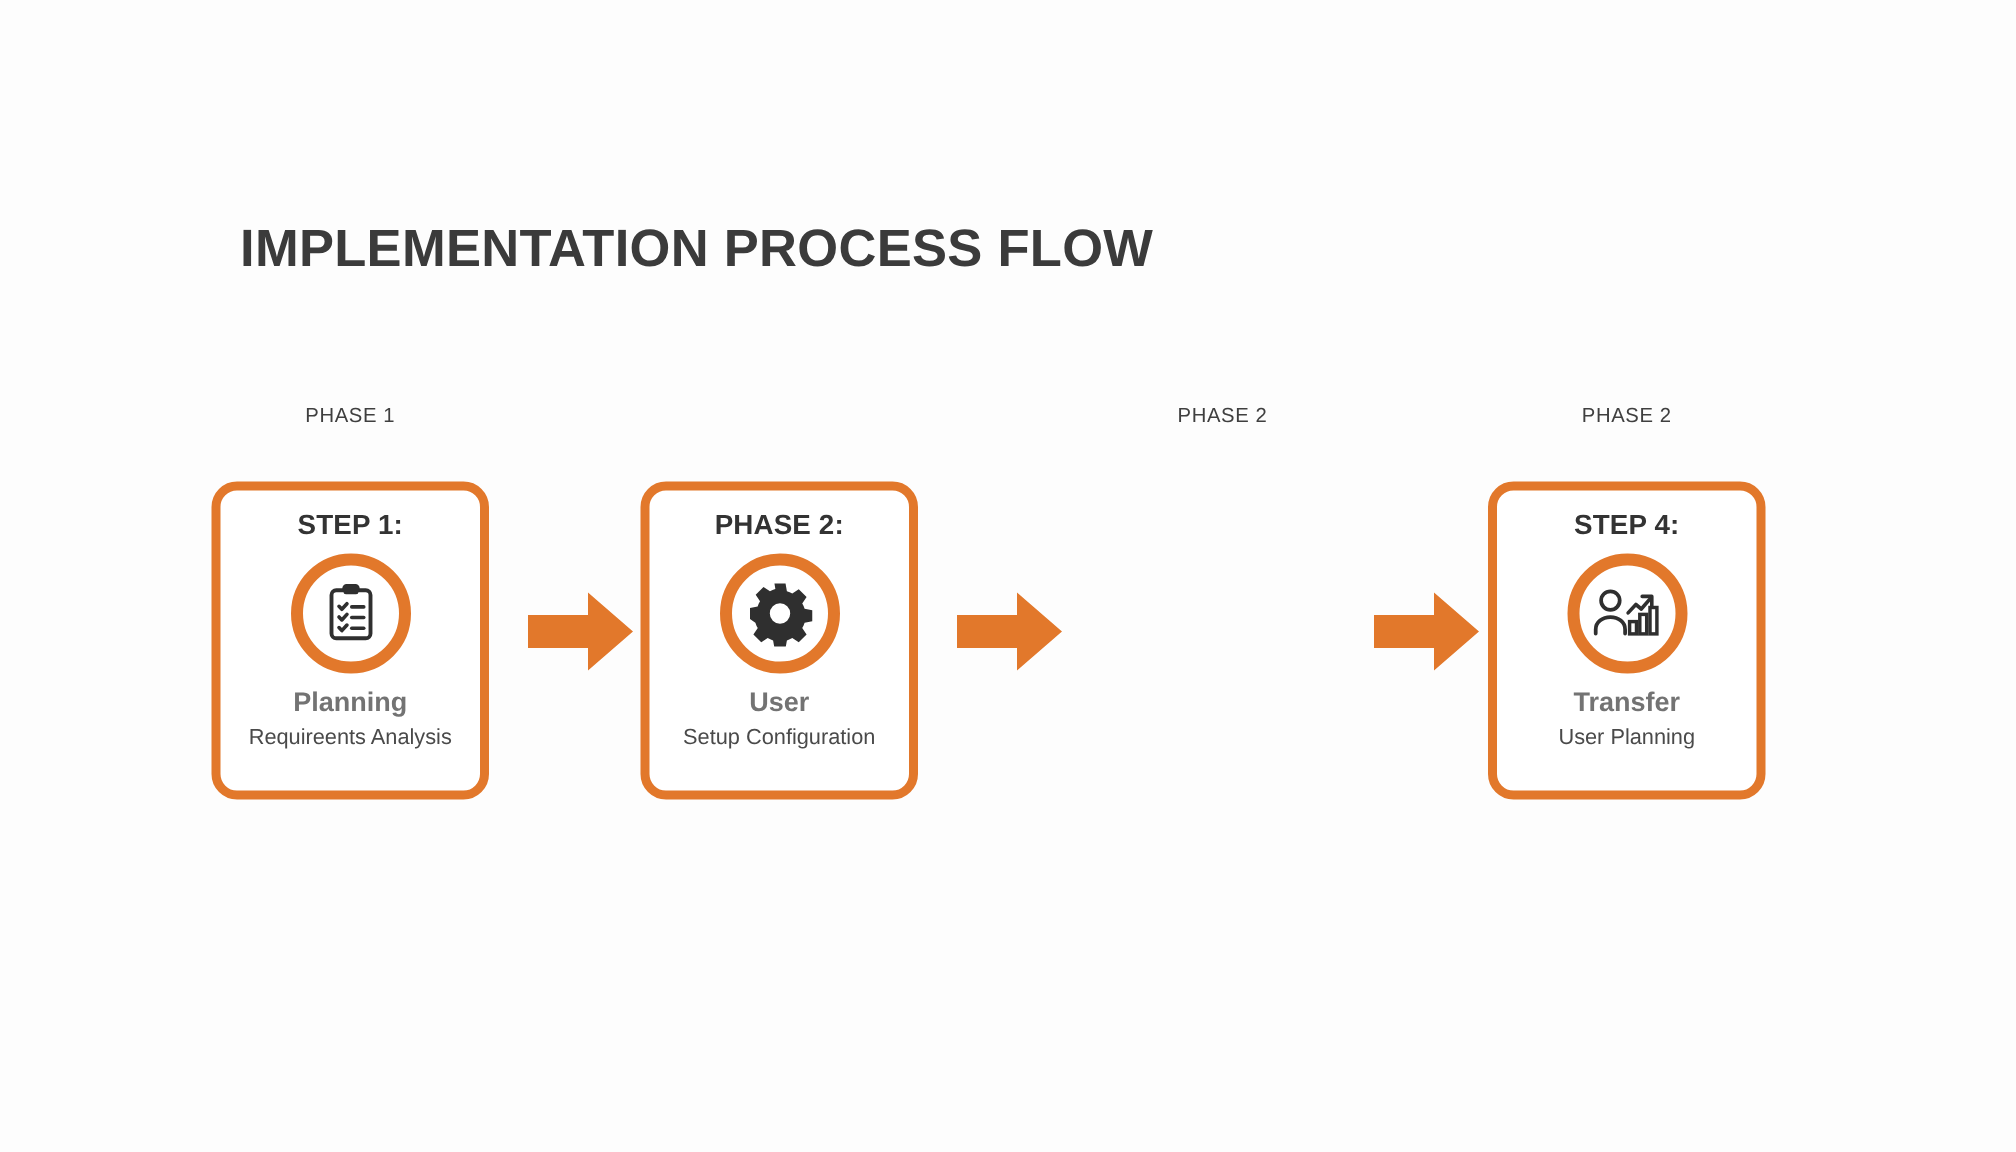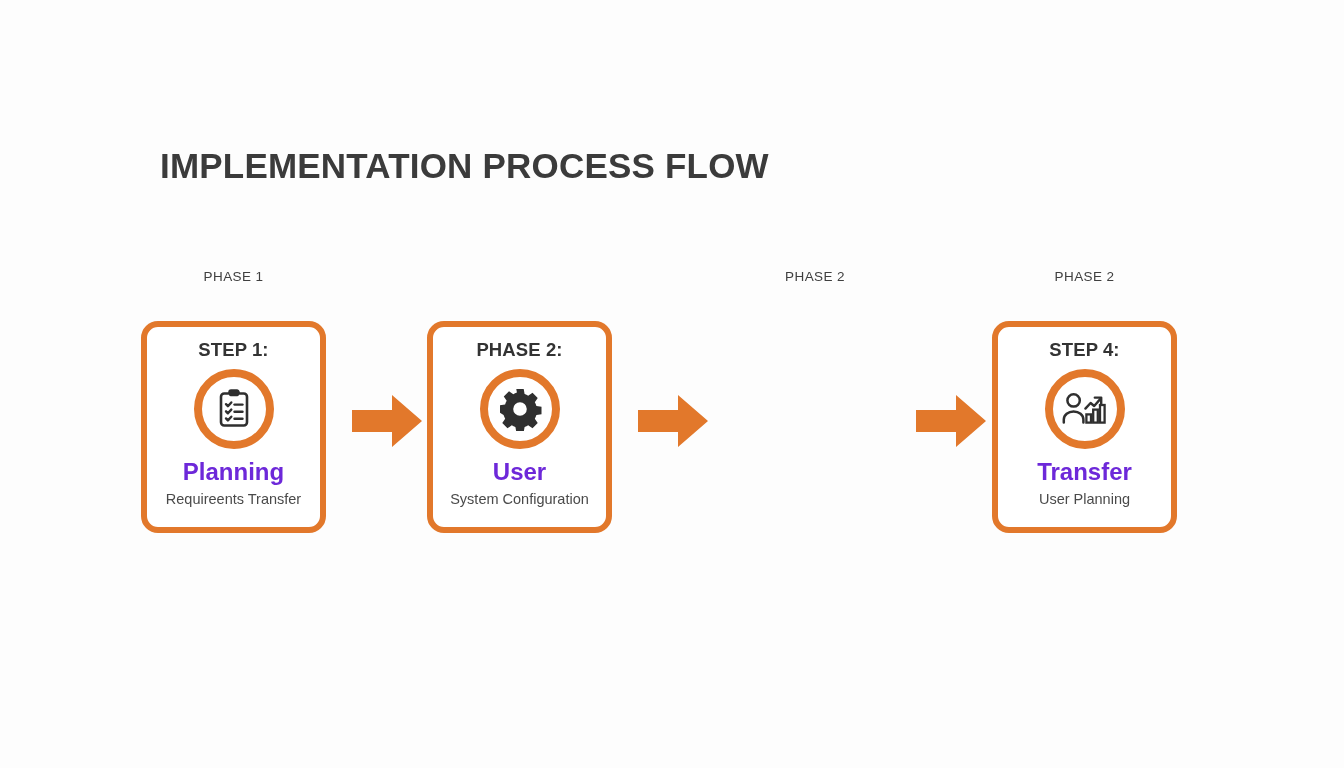--- a/index.html
+++ b/index.html
@@ -100,23 +100,23 @@
     box-sizing: border-box;
     background: #ffffff;
     display: flex;
     align-items: center;
     justify-content: center;
   }
   .icon-ring svg { display: block; }
 
   .card-title {
     margin-top: 9px;
-    font-size: 24px;
+    font-size: 18px;
     font-weight: bold;
-    color: #6d28d9;
+    color: #737373;
     white-space: nowrap;
   }
 
   .card-sub {
     margin-top: 5px;
     font-size: 14.5px;
     color: #4a4a4a;
     white-space: nowrap;
   }
 
@@ -154,21 +154,21 @@
               <path d="M14 17.2l1.9 2 3.4-3.7" stroke="#2f2f2f" stroke-width="2.4" stroke-linecap="round" stroke-linejoin="round"></path>
               <path d="M14 24.3l1.9 2 3.4-3.7" stroke="#2f2f2f" stroke-width="2.4" stroke-linecap="round" stroke-linejoin="round"></path>
               <path d="M14 31.4l1.9 2 3.4-3.7" stroke="#2f2f2f" stroke-width="2.4" stroke-linecap="round" stroke-linejoin="round"></path>
               <line x1="22.5" y1="17.6" x2="30.5" y2="17.6" stroke="#2f2f2f" stroke-width="2.4" stroke-linecap="round"></line>
               <line x1="22.5" y1="24.7" x2="30.5" y2="24.7" stroke="#2f2f2f" stroke-width="2.4" stroke-linecap="round"></line>
               <line x1="22.5" y1="31.8" x2="30.5" y2="31.8" stroke="#2f2f2f" stroke-width="2.4" stroke-linecap="round"></line>
             </svg>
           </span>
         </div>
         <div class="card-title">Planning</div>
-        <div class="card-sub">Requireents Transfer</div>
+        <div class="card-sub">Requireents Analysis</div>
       </div>
     </div>
 
     <div class="connector c0">
       <span>
         <svg width="72" height="56" viewBox="0 0 72 56">
           <path d="M0 17 L40 17 L40 2 L70 28 L40 54 L40 39 L0 39 Z" fill="#e2782b"></path>
         </svg>
       </span>
     </div>
@@ -178,21 +178,21 @@
       <div class="card">
         <div class="step-heading">PHASE 2:</div>
         <div class="icon-ring">
           <span>
             <svg width="44" height="44" viewBox="0 0 44 44">
               <path fill="#2f2f2f" fill-rule="evenodd" d="M18.3 2h7.4l.9 5.1c1.3.38 2.5.9 3.6 1.58l4.3-2.9 5.23 5.23-2.9 4.3c.68 1.1 1.2 2.3 1.58 3.6l5.1.9v7.4l-5.1.9c-.38 1.3-.9 2.5-1.58 3.6l2.9 4.3-5.23 5.23-4.3-2.9c-1.1.68-2.3 1.2-3.6 1.58l-.9 5.1h-7.4l-.9-5.1c-1.3-.38-2.5-.9-3.6-1.58l-4.3 2.9-5.23-5.23 2.9-4.3a14.6 14.6 0 0 1-1.58-3.6L2 25.7v-7.4l5.1-.9c.38-1.3.9-2.5 1.58-3.6l-2.9-4.3 5.23-5.23 4.3 2.9c1.1-.68 2.3-1.2 3.6-1.58L18.3 2Zm3.7 13.2a6.8 6.8 0 1 0 0 13.6 6.8 6.8 0 0 0 0-13.6Z"></path>
             </svg>
           </span>
         </div>
         <div class="card-title">User</div>
-        <div class="card-sub">System Configuration</div>
+        <div class="card-sub">Setup Configuration</div>
       </div>
     </div>
 
     <div class="connector c1">
       <span>
         <svg width="72" height="56" viewBox="0 0 72 56">
           <path d="M0 17 L40 17 L40 2 L70 28 L40 54 L40 39 L0 39 Z" fill="#e2782b"></path>
         </svg>
       </span>
     </div>

